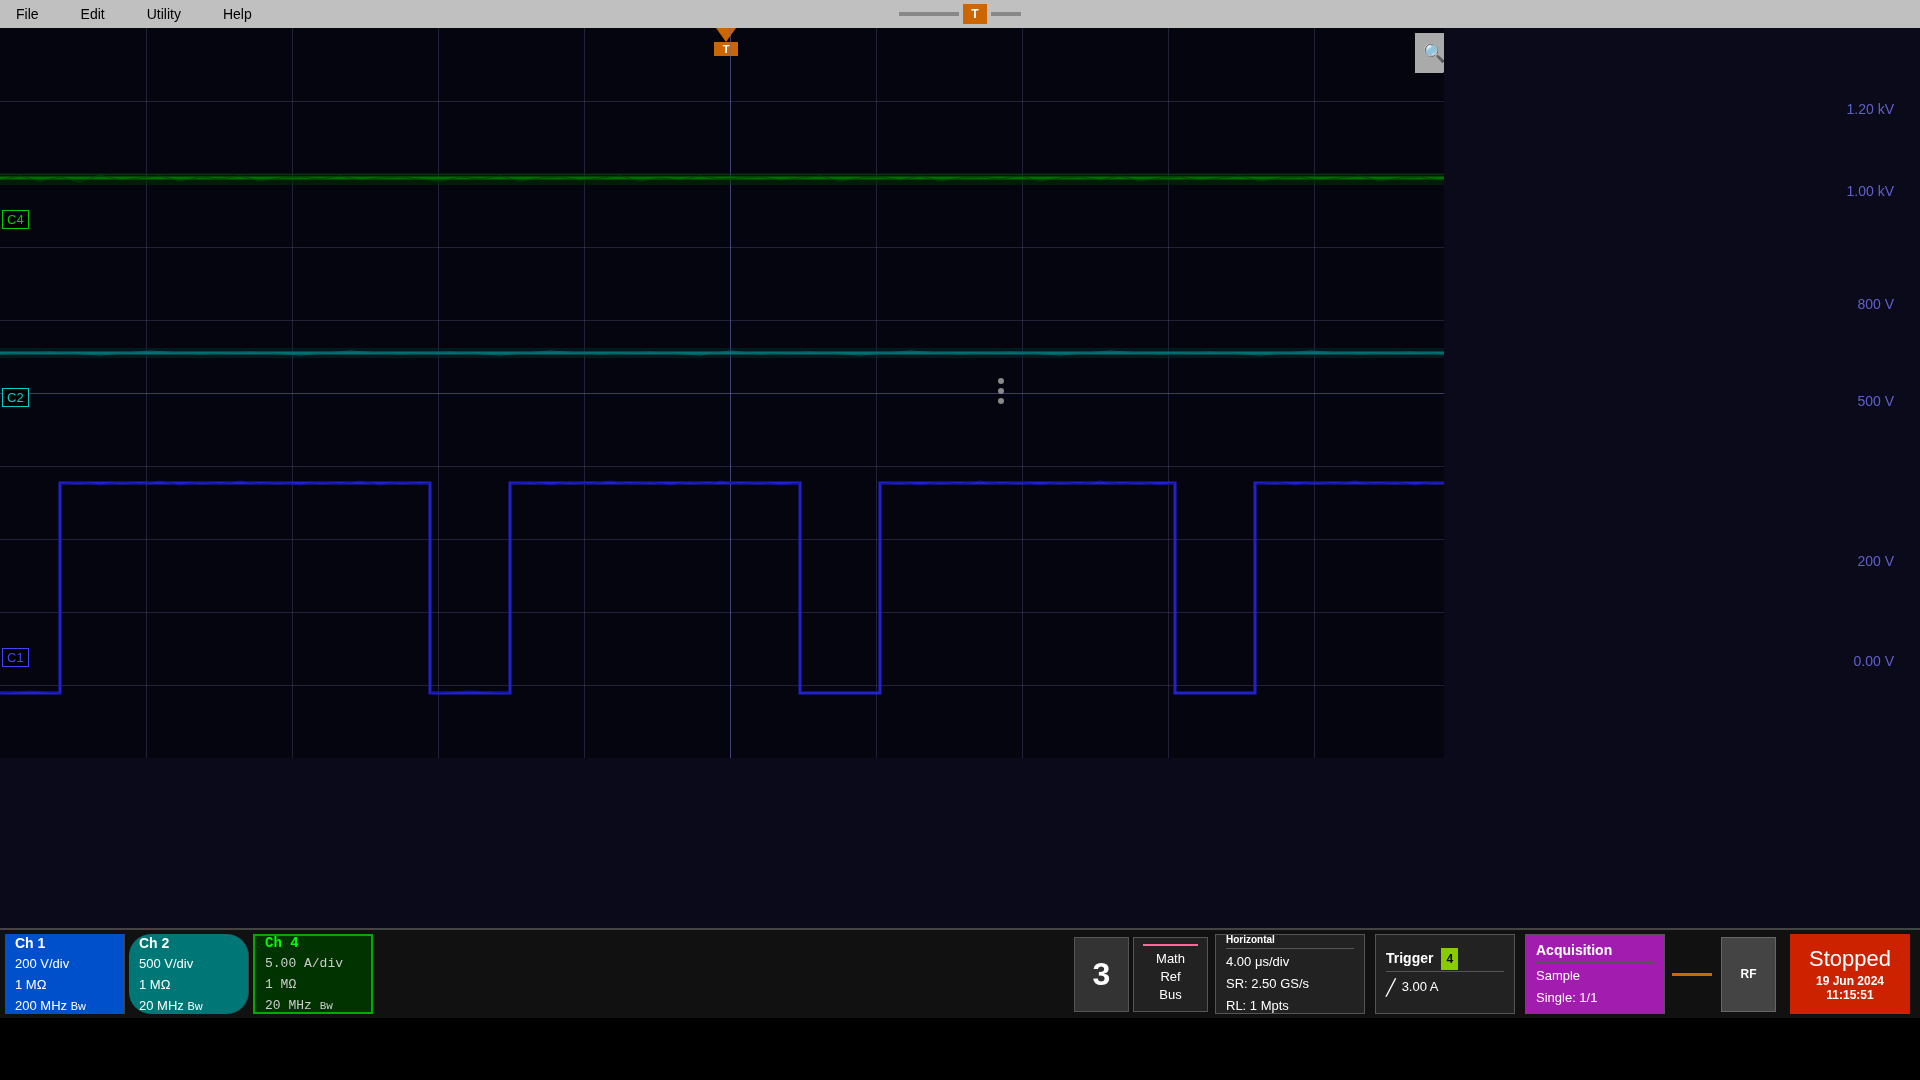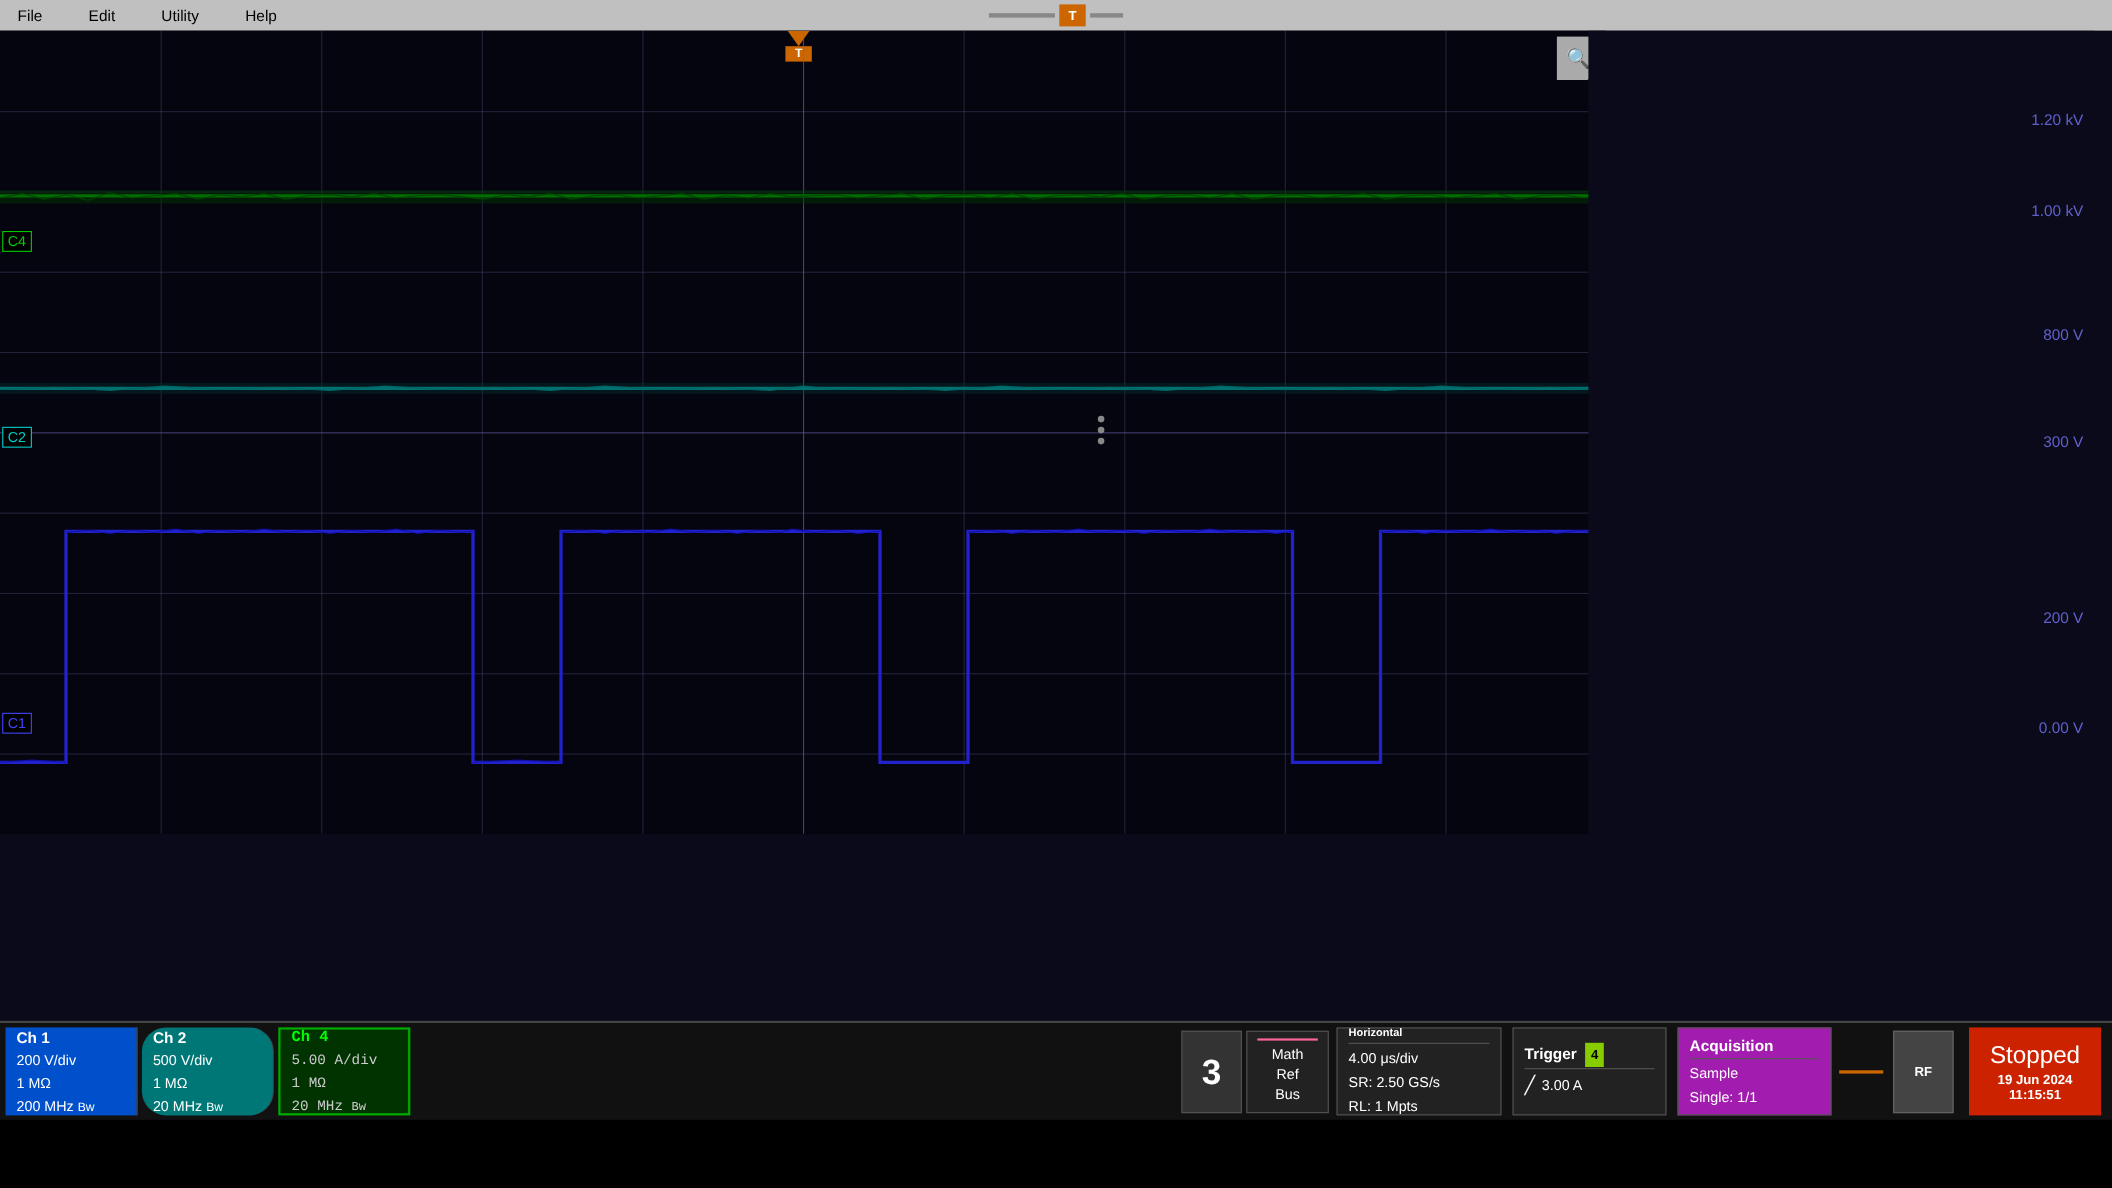--- a/index.html
+++ b/index.html
@@ -402,21 +402,21 @@
       <div class="sidebar-dot"></div>
       <div class="sidebar-dot"></div>
     </div>
 
   </div>
 
   <div class="scope-right-panel">
     <div class="vlabel" style="top:73px;">1.20 kV</div>
     <div class="vlabel" style="top:155px;">1.00 kV</div>
     <div class="vlabel" style="top:268px;">800 V</div>
-    <div class="vlabel" style="top:365px;">300 V</div>
+    <div class="vlabel" style="top:365px;">500 V</div>
     <div class="vlabel" style="top:525px;">200 V</div>
     <div class="vlabel" style="top:625px;">0.00 V</div>
   </div>
 
   <div id="status-bar" style="position:absolute;bottom:0;left:0;width:1920px;height:90px;background:#111;display:flex;align-items:center;gap:4px;padding:0 5px;border-top:2px solid #444;">
 
     <div class="ch-info-box ch1" style="height:80px;min-width:120px;border-right:1px solid #444;background:#0050cc;">
       <div class="ch-info-label">Ch 1</div>
       <div>200 V/div</div>
       <div>1 MΩ</div>

